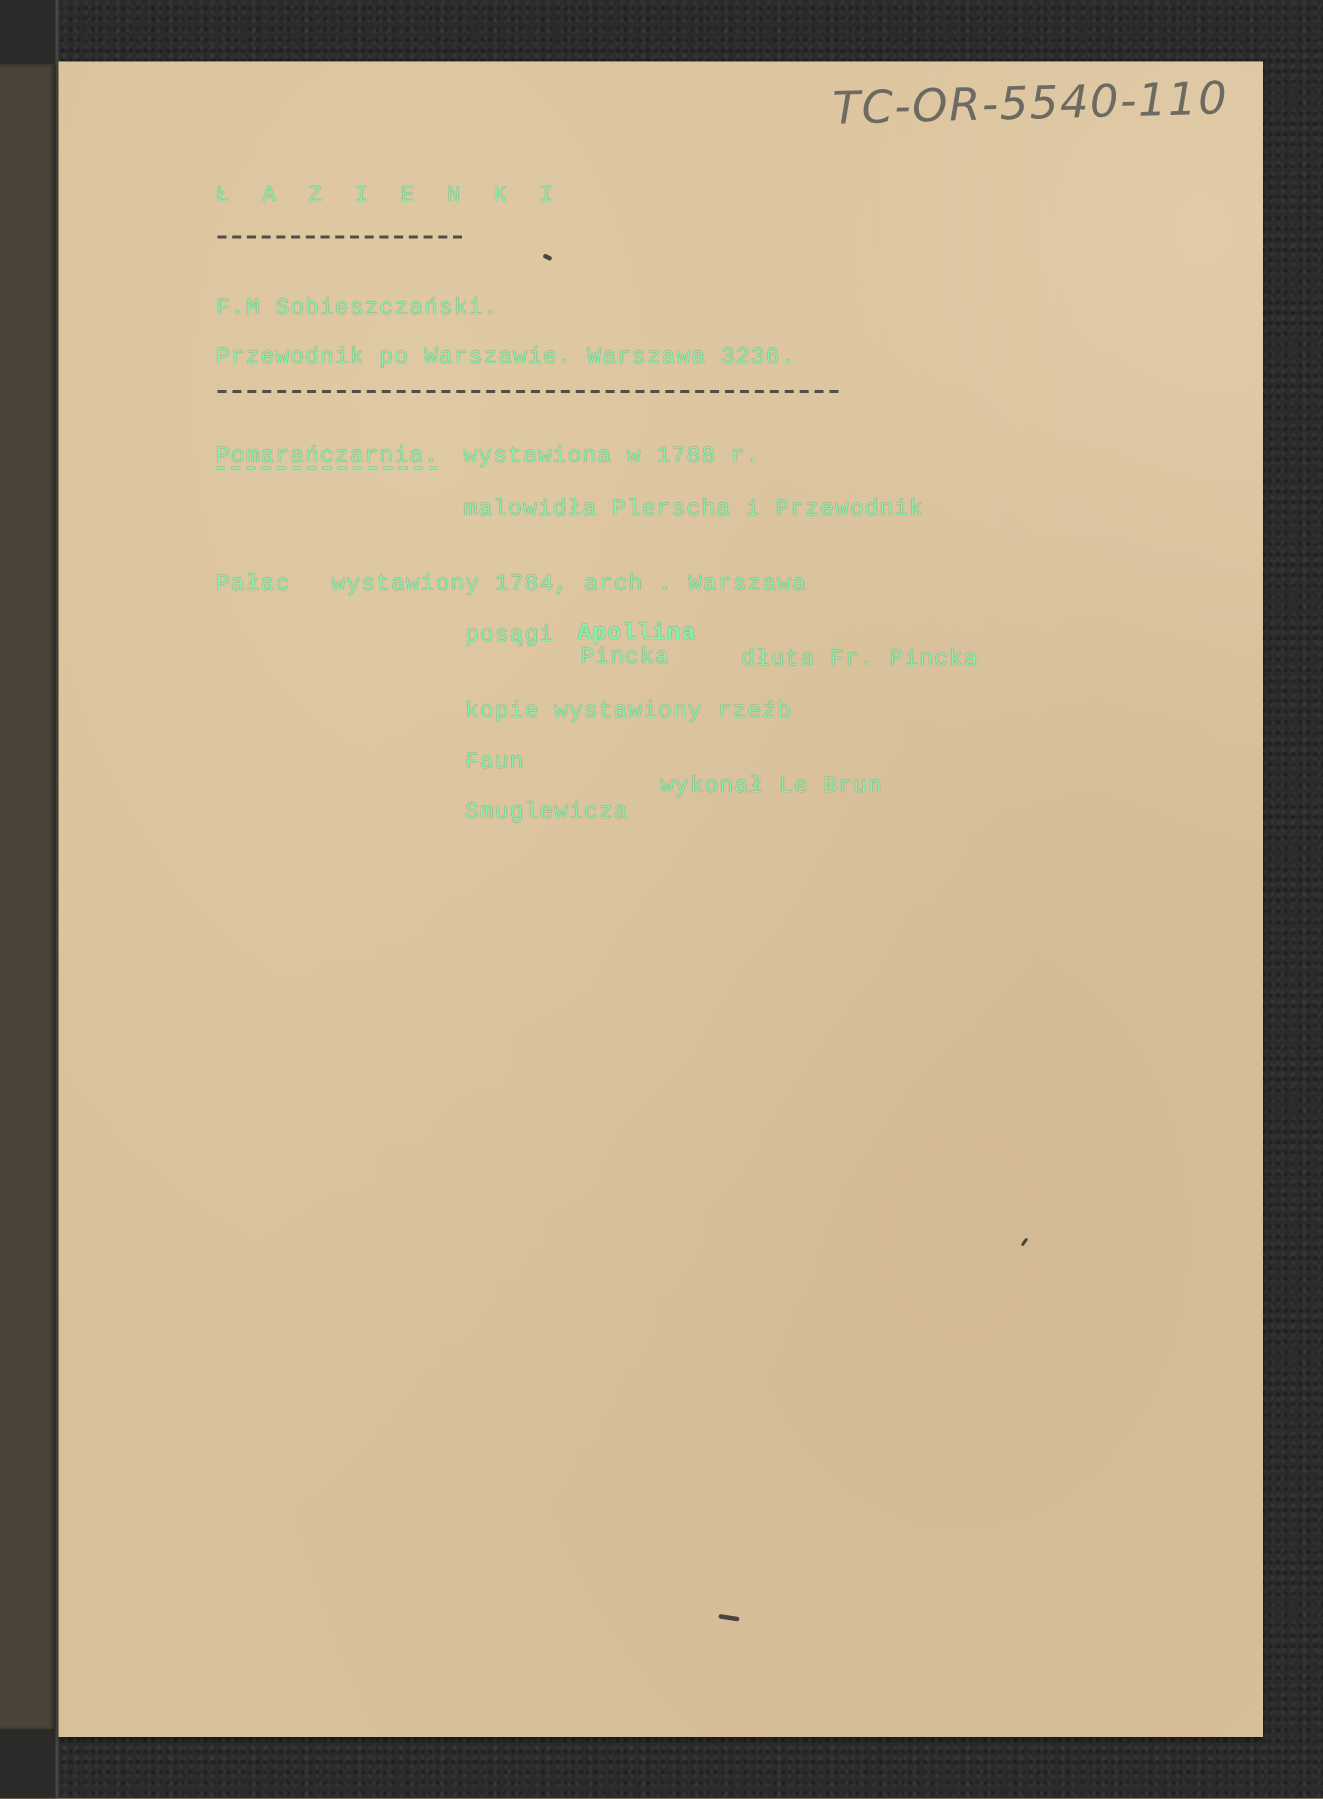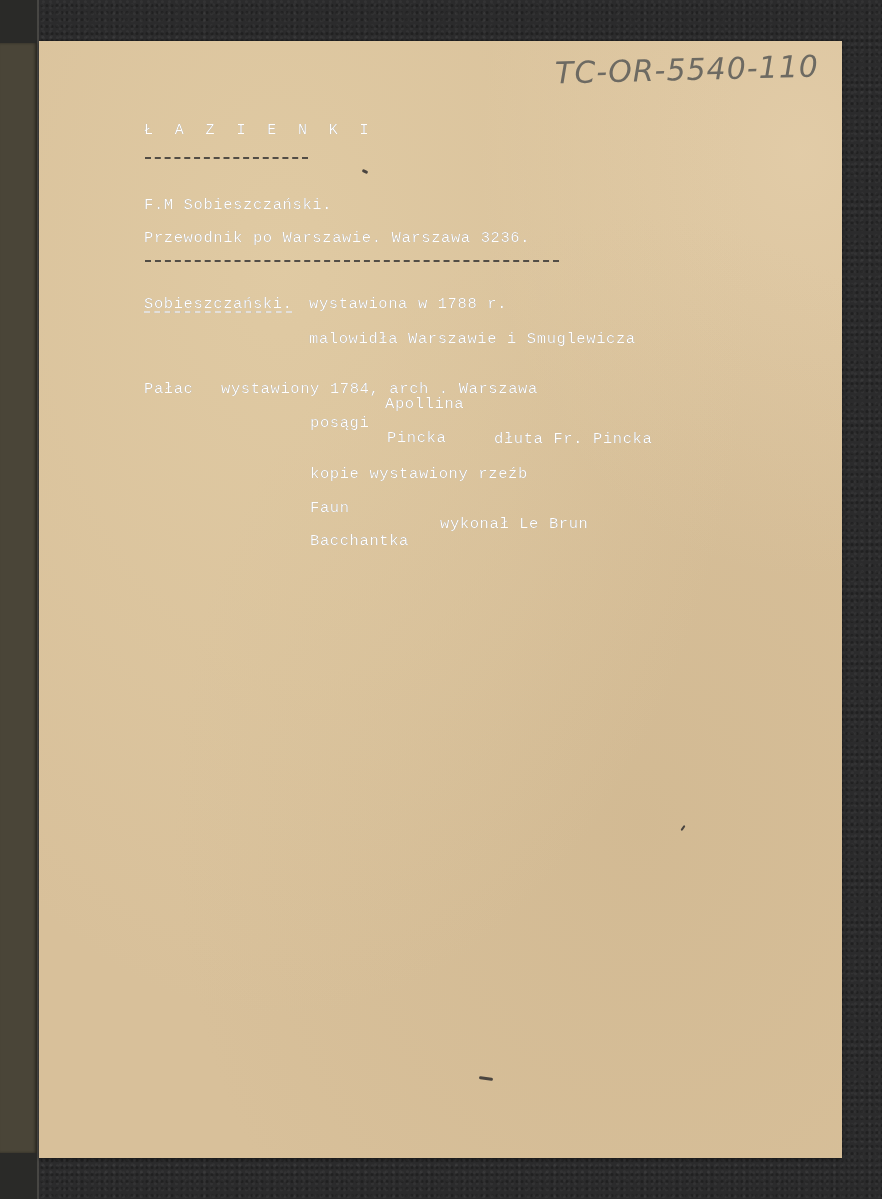--- a/index.html
+++ b/index.html
@@ -65,21 +65,21 @@
       font-family: "DejaVu Sans", sans-serif;
       font-size: 30px;
       font-style: italic;
       color: #6d6a62;
       letter-spacing: 1px;
       transform: rotate(-1.5deg);
       font-weight: 300;
     }
     .typed {
       position: absolute;
-      color: #ffffff;
+      color: #86efac;
       font-size: 15.5px;
       white-space: pre;
       letter-spacing: 0.6px;
       text-shadow: 0 0 0.6px rgba(40,38,35,0.6);
     }
     .title {
       left: 144px;
       top: 122px;
       letter-spacing: 6.4px;
       font-size: 15px;
@@ -112,21 +112,21 @@
     .orangery-desc { left: 309px; top: 295px; }
     .orangery-paint { left: 309px; top: 330px; }
     .palace-name {
       left: 144px;
       top: 380px;
       text-decoration-style: dashed;
       text-underline-offset: 4px;
     }
     .palace-desc { left: 221px; top: 380px; }
     .statues-label { left: 310px; top: 414px; }
-    .statue-apollo { left: 385px; top: 395px; }
+    .statue-apollo { left: 385px; top: 413px; font-weight: bold; }
     .statue-satyr { left: 387px; top: 429px; }
     .statues-author { left: 494px; top: 430px; }
     .copies { left: 310px; top: 465px; }
     .faun { left: 310px; top: 499px; }
     .bacchante { left: 310px; top: 532px; }
     .made-by { left: 440px; top: 515px; }
     .speck {
       position: absolute;
       background: #4a4540;
       border-radius: 2px;
@@ -143,32 +143,32 @@
 
 <div class="archive-number">TC-OR-5540-110</div>
 
 <div class="typed title">Ł A Z I E N K I</div>
 <div class="rule rule-title"></div>
 
 <div class="typed author">F.M Sobieszczański.</div>
 <div class="typed book">Przewodnik po Warszawie. Warszawa 3236.</div>
 <div class="rule rule-source"></div>
 
-<div class="typed orangery-name">Sobieszczański.</div>
+<div class="typed orangery-name">Pomarańczarnia.</div>
 <div class="typed orangery-desc">wystawiona w 1788 r.</div>
-<div class="typed orangery-paint">malowidła Warszawie i Smuglewicza</div>
+<div class="typed orangery-paint">malowidła Plerscha i Przewodnik</div>
 
 <div class="typed palace-name">Pałac</div>
 <div class="typed palace-desc">wystawiony 1784, arch . Warszawa</div>
 
 <div class="typed statues-label">posągi</div>
 <div class="typed statue-apollo">Apollina</div>
 <div class="typed statue-satyr">Pincka</div>
 <div class="typed statues-author">dłuta Fr. Pincka</div>
 
 <div class="typed copies">kopie wystawiony rzeźb</div>
 <div class="typed faun">Faun</div>
-<div class="typed bacchante">Bacchantka</div>
+<div class="typed bacchante">Smuglewicza</div>
 <div class="typed made-by">wykonał Le Brun</div>
 
 <div class="speck" style="left:362px;top:170px;width:6px;height:3px;transform:rotate(25deg);"></div>
 <div class="speck" style="left:479px;top:1077px;width:14px;height:3px;transform:rotate(8deg);"></div>
 <div class="speck" style="left:680px;top:827px;width:6px;height:2px;transform:rotate(-55deg);"></div>
 
 </body></html>

